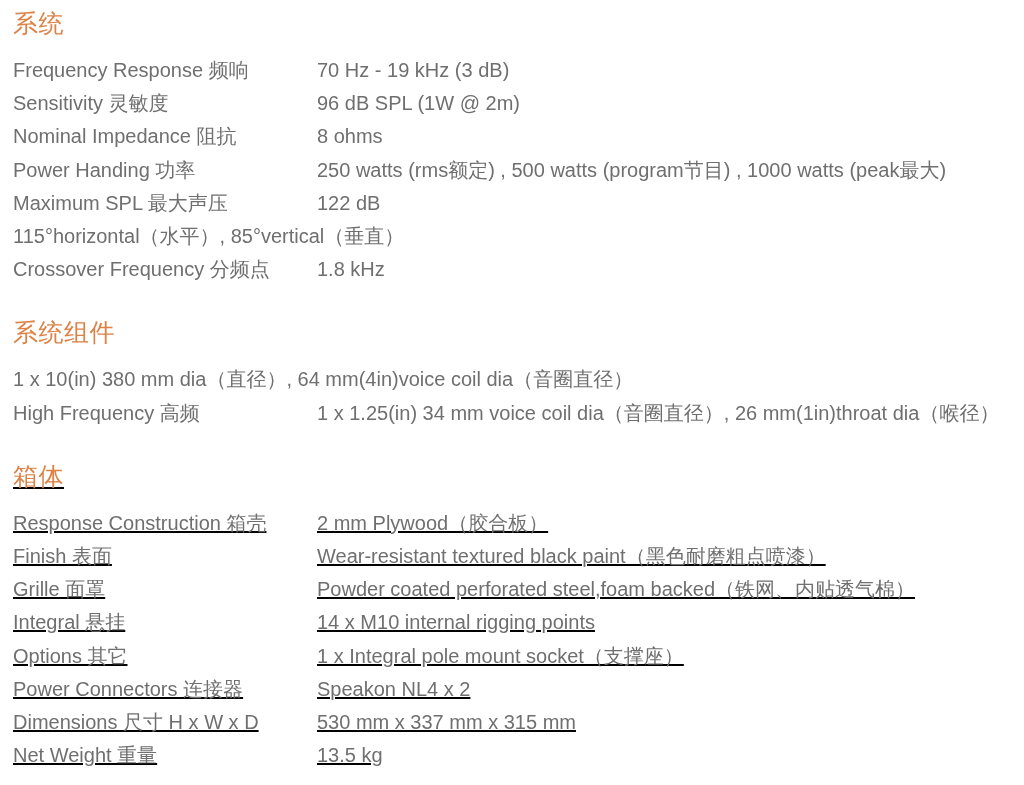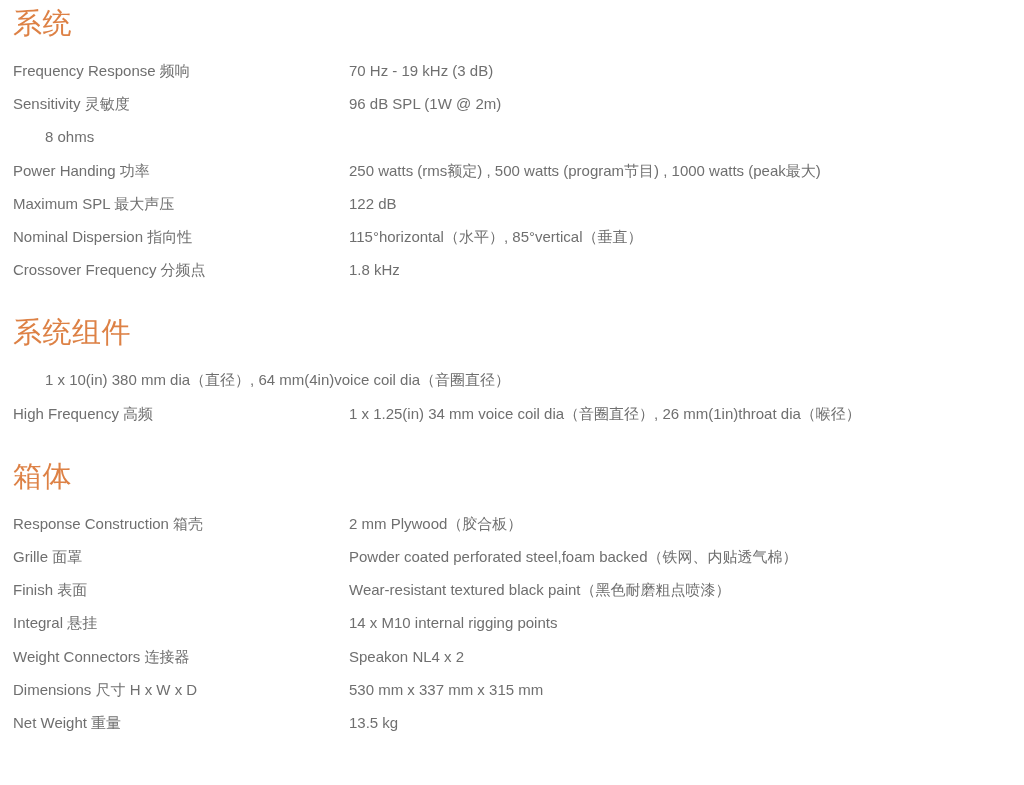--- a/index.html
+++ b/index.html
@@ -8,75 +8,74 @@
     font-family: "Liberation Sans", "DejaVu Sans", sans-serif;
   }
   .page {
     width: 1024px;
     height: 785px;
     background: #ffffff;
     padding: 6px 10px 16px 13px;
     overflow: hidden;
   }
   .spec-section { margin-bottom: 29px; }
-  .spec-section:last-child { margin-bottom: 0; }
+  .spec-section:last-child { margin-bottom: 0; text-decoration: underline; }
   .section-title {
-    font-size: 29px;
+    font-size: 25px;
     line-height: 34px;
     font-weight: 400;
     color: #dd8145;
     margin-bottom: 14px;
     letter-spacing: 0.5px;
   }
   .spec-row {
     display: flex;
     align-items: flex-start;
-    font-size: 15px;
+    font-size: 20px;
     line-height: 33.2px;
     color: #6f6f6f;
     font-weight: 400;
   }
   .spec-label {
     flex: 0 0 304px;
     white-space: nowrap;
   }
   .spec-value {
     flex: 1 1 auto;
     white-space: nowrap;
-    margin-left: 32px;
   }
 </style>
 </head>
 <body>
 
 <div class="page">
 
   <div class="spec-section">
     <div class="section-title">系统</div>
     <div class="spec-row">
       <span class="spec-label">Frequency Response 频响</span>
       <span class="spec-value">70 Hz - 19 kHz (3 dB)</span>
     </div>
     <div class="spec-row">
       <span class="spec-label">Sensitivity 灵敏度</span>
       <span class="spec-value">96 dB SPL (1W @ 2m)</span>
     </div>
     <div class="spec-row">
+      <span class="spec-label">Nominal Impedance 阻抗</span>
       <span class="spec-value">8 ohms</span>
     </div>
     <div class="spec-row">
       <span class="spec-label">Power Handing 功率</span>
       <span class="spec-value">250 watts (rms额定) , 500 watts (program节目) , 1000 watts (peak最大)</span>
     </div>
     <div class="spec-row">
       <span class="spec-label">Maximum SPL 最大声压</span>
       <span class="spec-value">122 dB</span>
     </div>
     <div class="spec-row">
-      <span class="spec-label">Nominal Dispersion 指向性</span>
       <span class="spec-value">115°horizontal（水平）, 85°vertical（垂直）</span>
     </div>
     <div class="spec-row">
       <span class="spec-label">Crossover Frequency 分频点</span>
       <span class="spec-value">1.8 kHz</span>
     </div>
   </div>
 
   <div class="spec-section">
     <div class="section-title">系统组件</div>
@@ -89,33 +88,37 @@
     </div>
   </div>
 
   <div class="spec-section">
     <div class="section-title">箱体</div>
     <div class="spec-row">
       <span class="spec-label">Response Construction 箱壳</span>
       <span class="spec-value">2 mm Plywood（胶合板）</span>
     </div>
     <div class="spec-row">
+      <span class="spec-label">Finish 表面</span>
+      <span class="spec-value">Wear-resistant textured black paint（黑色耐磨粗点喷漆）</span>
+    </div>
+    <div class="spec-row">
       <span class="spec-label">Grille 面罩</span>
       <span class="spec-value">Powder coated perforated steel,foam backed（铁网、内贴透气棉）</span>
-    </div>
-    <div class="spec-row">
-      <span class="spec-label">Finish 表面</span>
-      <span class="spec-value">Wear-resistant textured black paint（黑色耐磨粗点喷漆）</span>
     </div>
     <div class="spec-row">
       <span class="spec-label">Integral 悬挂</span>
       <span class="spec-value">14 x M10 internal rigging points</span>
     </div>
     <div class="spec-row">
-      <span class="spec-label">Weight Connectors 连接器</span>
+      <span class="spec-label">Options 其它</span>
+      <span class="spec-value">1 x Integral pole mount socket（支撑座）</span>
+    </div>
+    <div class="spec-row">
+      <span class="spec-label">Power Connectors 连接器</span>
       <span class="spec-value">Speakon NL4 x 2</span>
     </div>
     <div class="spec-row">
       <span class="spec-label">Dimensions 尺寸 H x W x D</span>
       <span class="spec-value">530 mm x 337 mm x 315 mm</span>
     </div>
     <div class="spec-row">
       <span class="spec-label">Net Weight 重量</span>
       <span class="spec-value">13.5 kg</span>
     </div>

